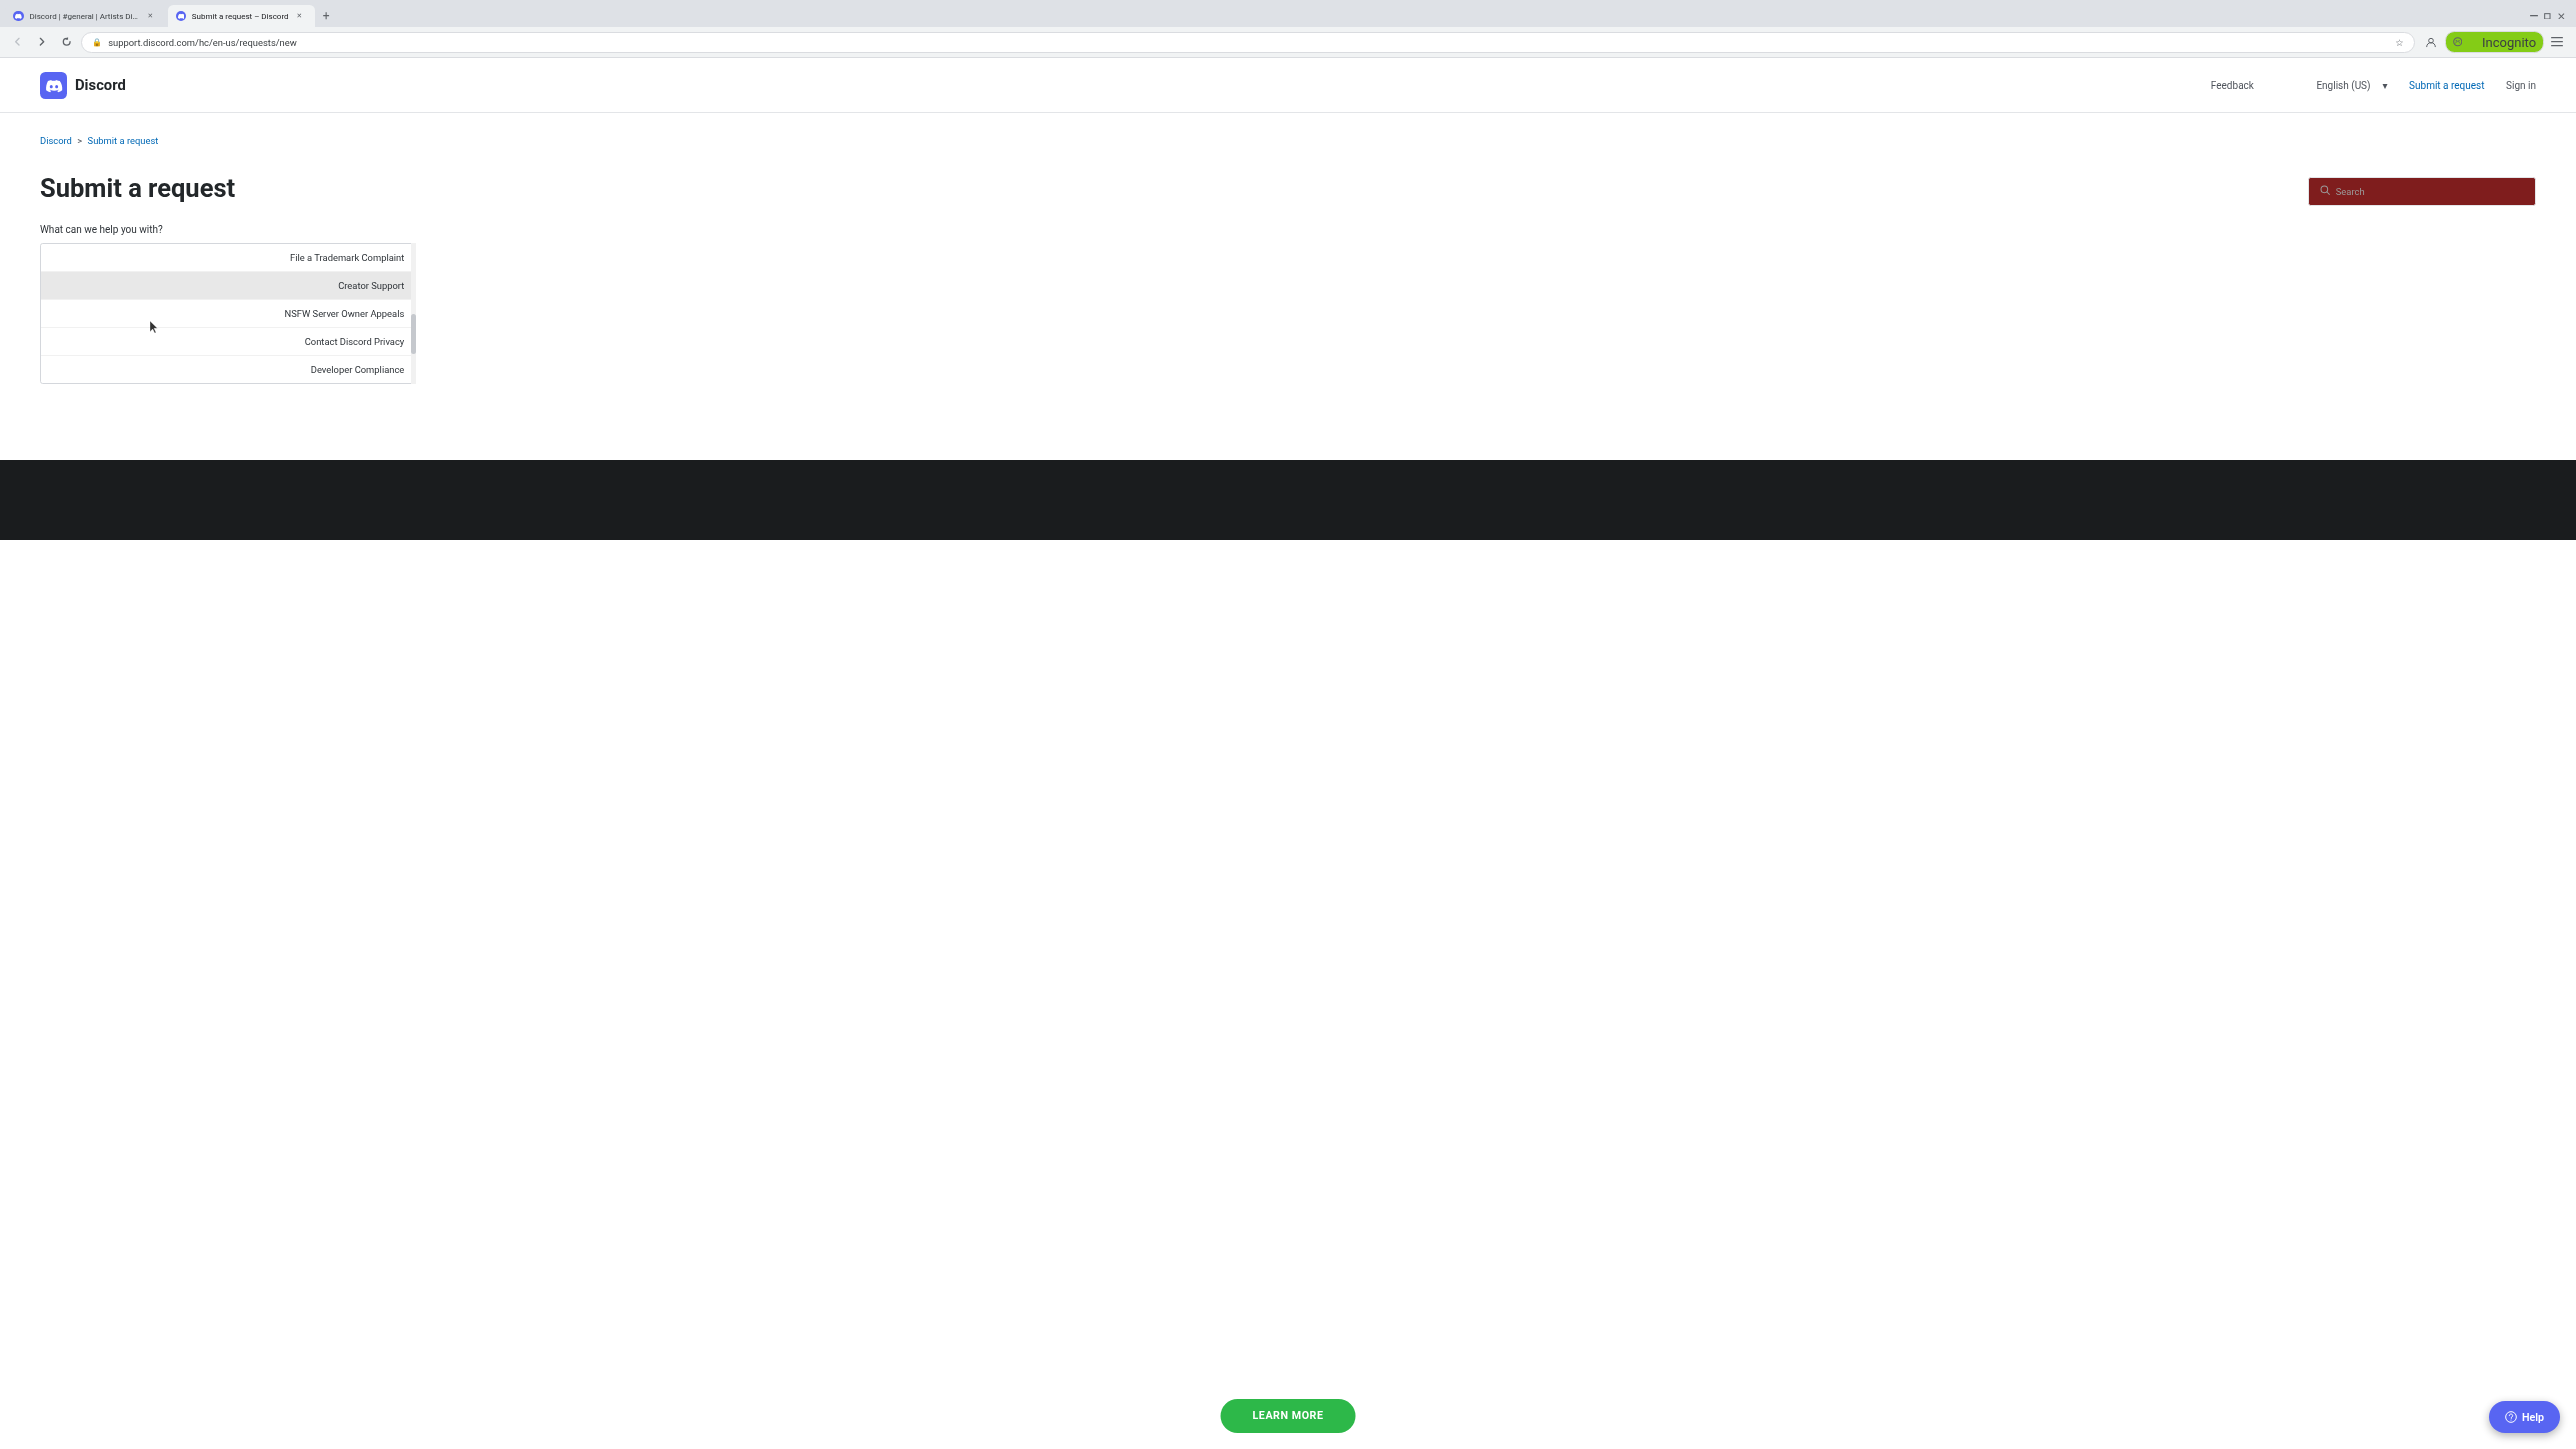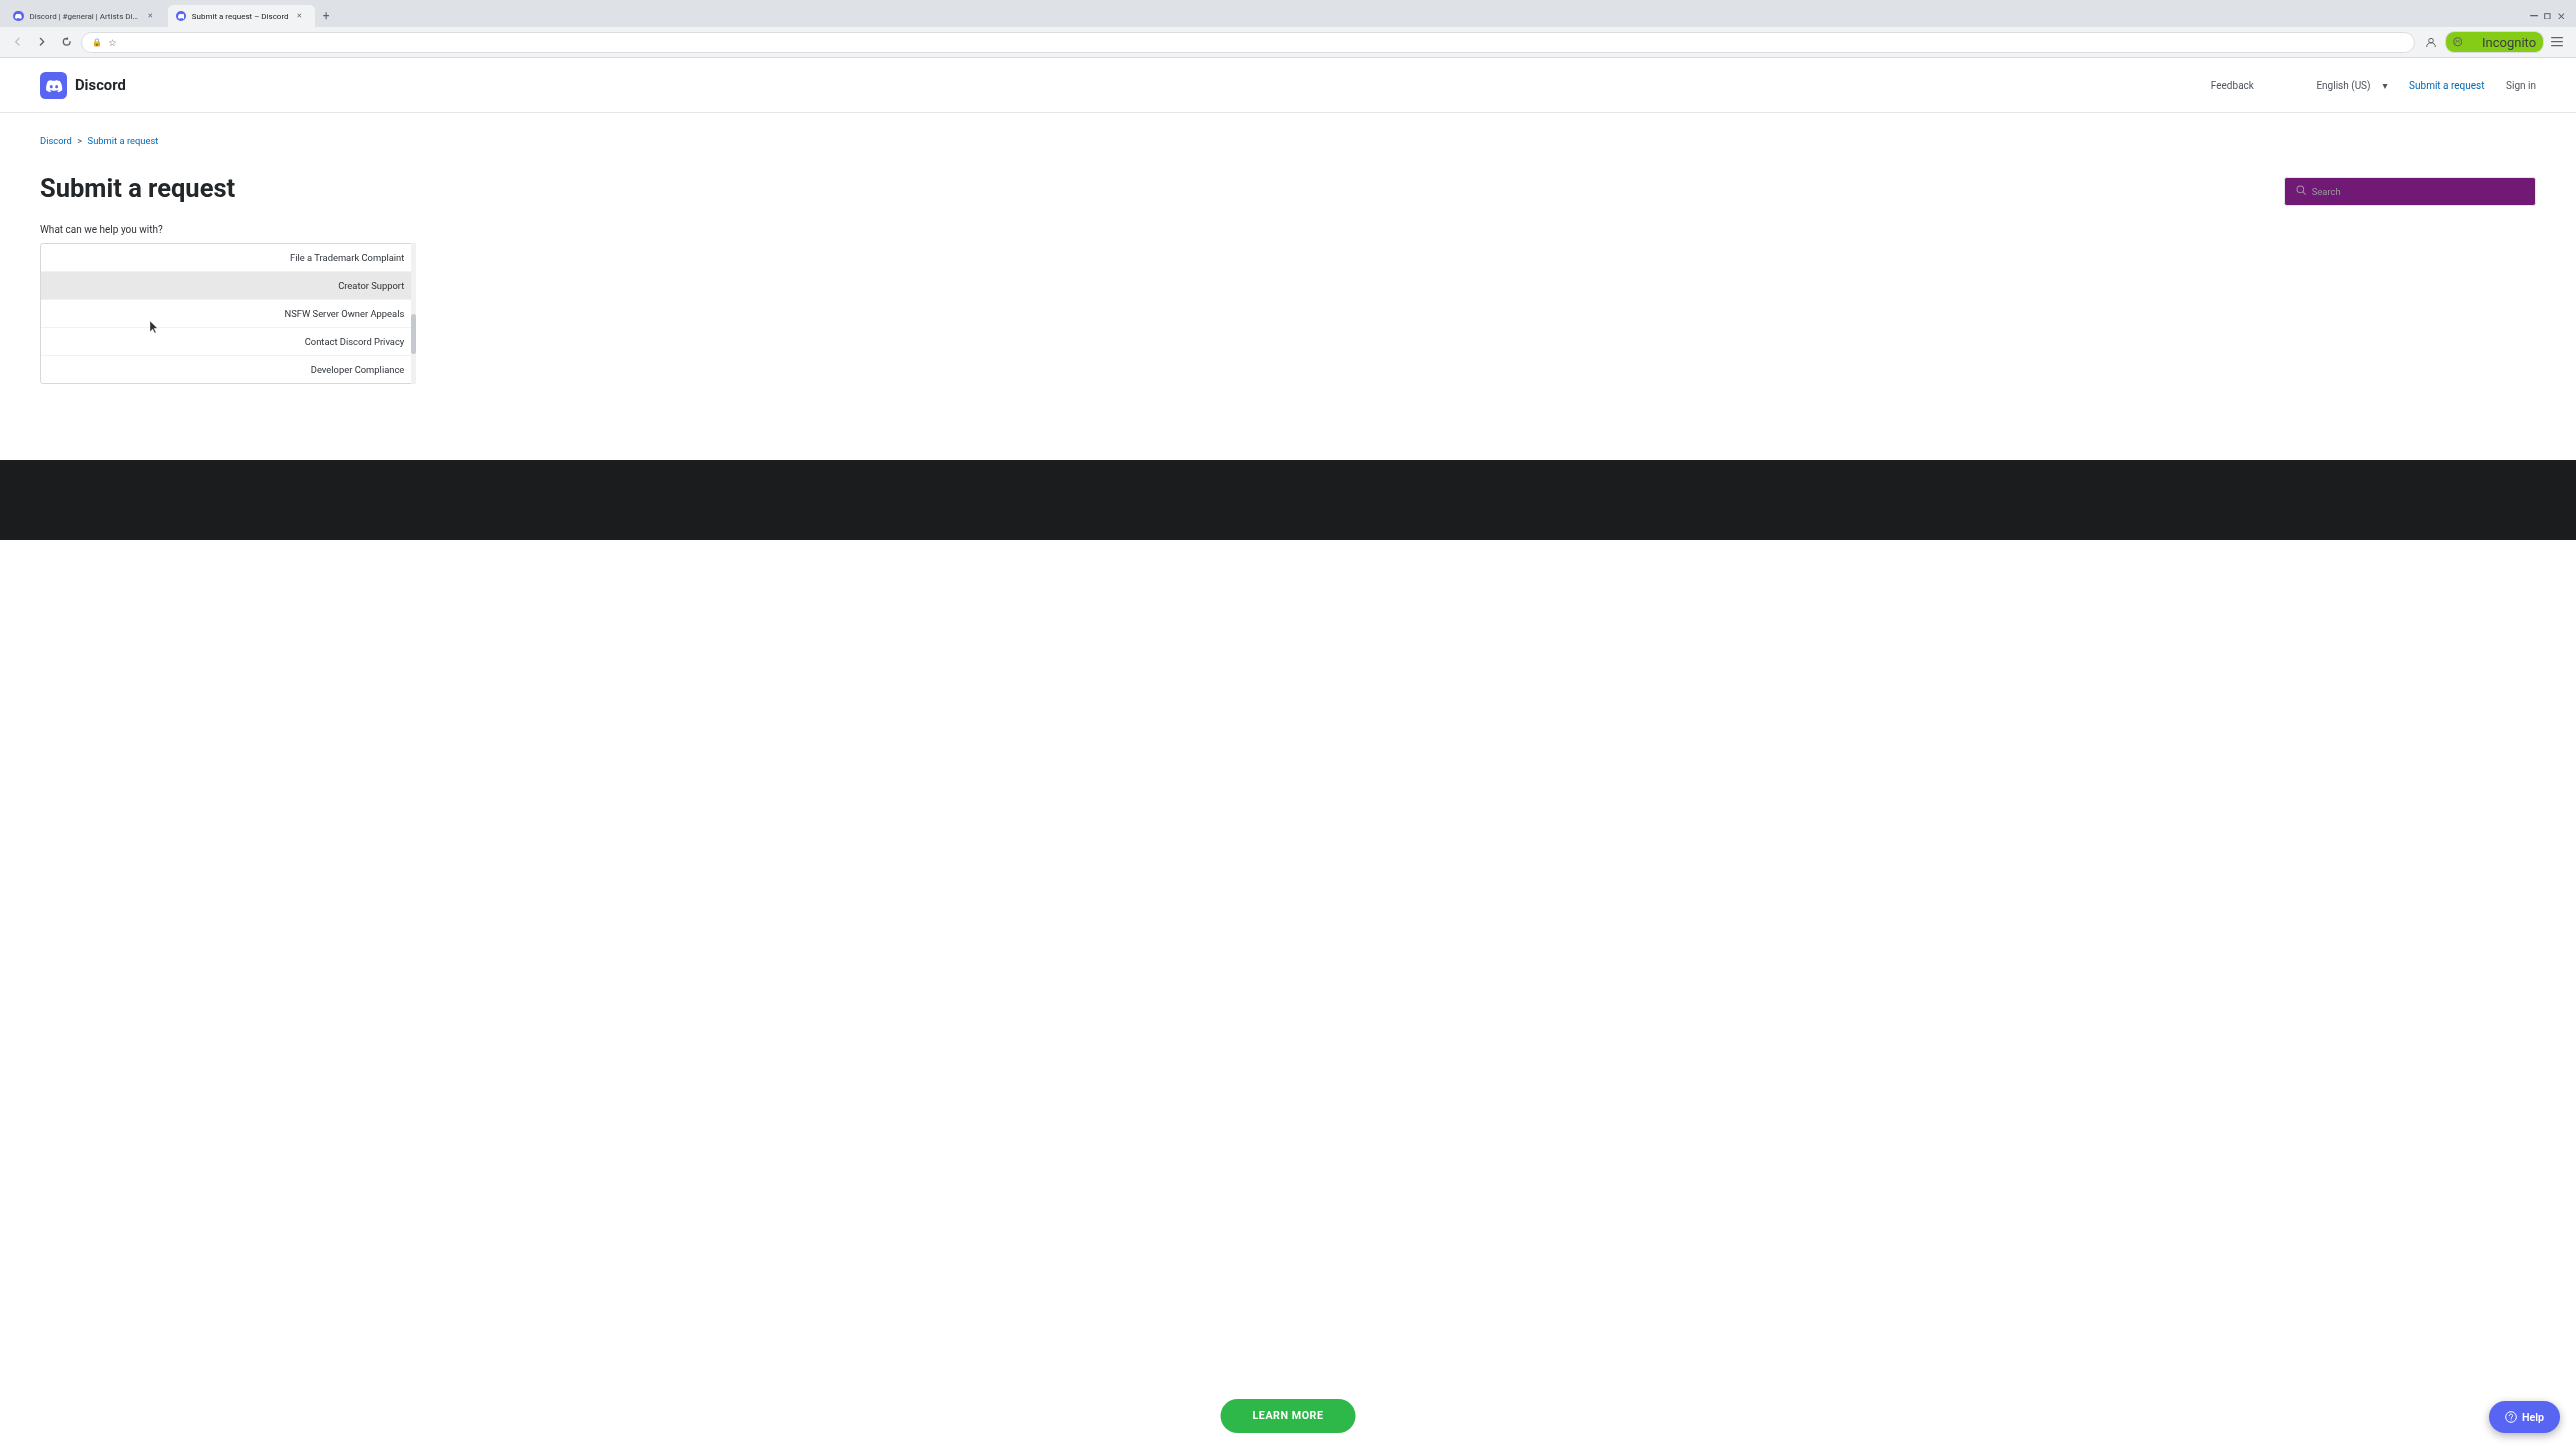--- a/index.html
+++ b/index.html
@@ -281,25 +281,25 @@
 
     .search-bar {
       display: flex;
       align-items: center;
       gap: 5.4px;
       border: 0.7px solid #e3e5e8;
       border-radius: 2.7px;
       padding: 6.7px 10.7px;
       font-size: 9.4px;
       color: #9b9b9b;
-      background: #701a75;
+      background: #7f1d1d;
       position: absolute;
       right: 40px;
       top: 119px;
-      width: 252px;
+      width: 228px;
     }
 
     .search-icon {
       color: #9b9b9b;
       font-size: 10.7px;
     }
 
     .page-title {
       font-size: 25.5px;
       font-weight: 700;
@@ -466,20 +466,21 @@
     </div>
     <div class="nav-btn">
       <svg width="9.4" height="9.4" viewBox="0 0 14 14">
           <path d="M12 7A5 5 0 1 1 7 2" stroke="#5f6368" stroke-width="2" fill="none" stroke-linecap="round"></path>
           <path d="M7 2l2-2v4H5l2-2z" fill="#5f6368"></path>
         </svg>
     </div>
 
     <div class="address-bar">
       <span class="lock-icon">🔒</span>
+      <span class="address-text">support.discord.com/hc/en-us/requests/new</span>
       <span class="star-icon">☆</span>
     </div>
 
     <div class="toolbar-actions">
       <div class="toolbar-action-btn">
         <svg width="12" height="12" viewBox="0 0 18 18" fill="none">
             <circle cx="9" cy="7" r="3.5" stroke="#5f6368" stroke-width="1.5"></circle>
             <path d="M2.5 16c0-3.5 2.9-6 6.5-6s6.5 2.5 6.5 6" stroke="#5f6368" stroke-width="1.5" stroke-linecap="round"></path>
           </svg>
       </div>

